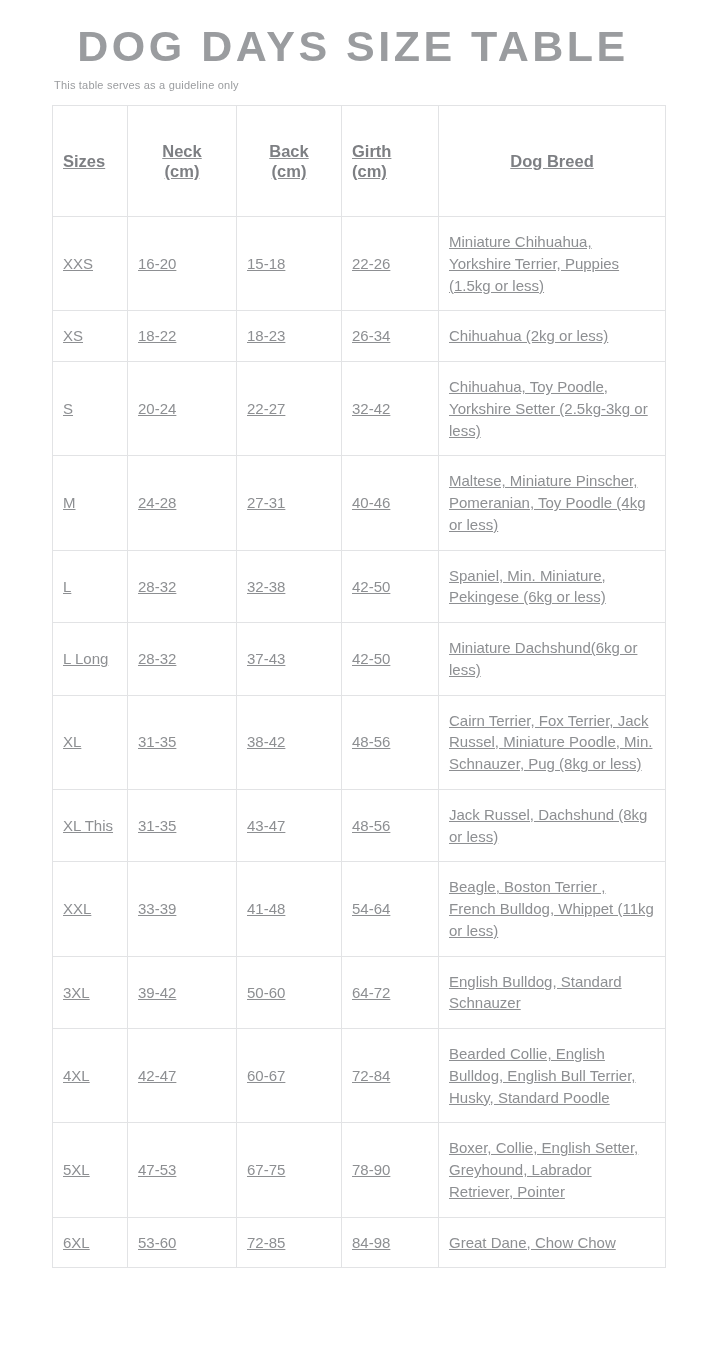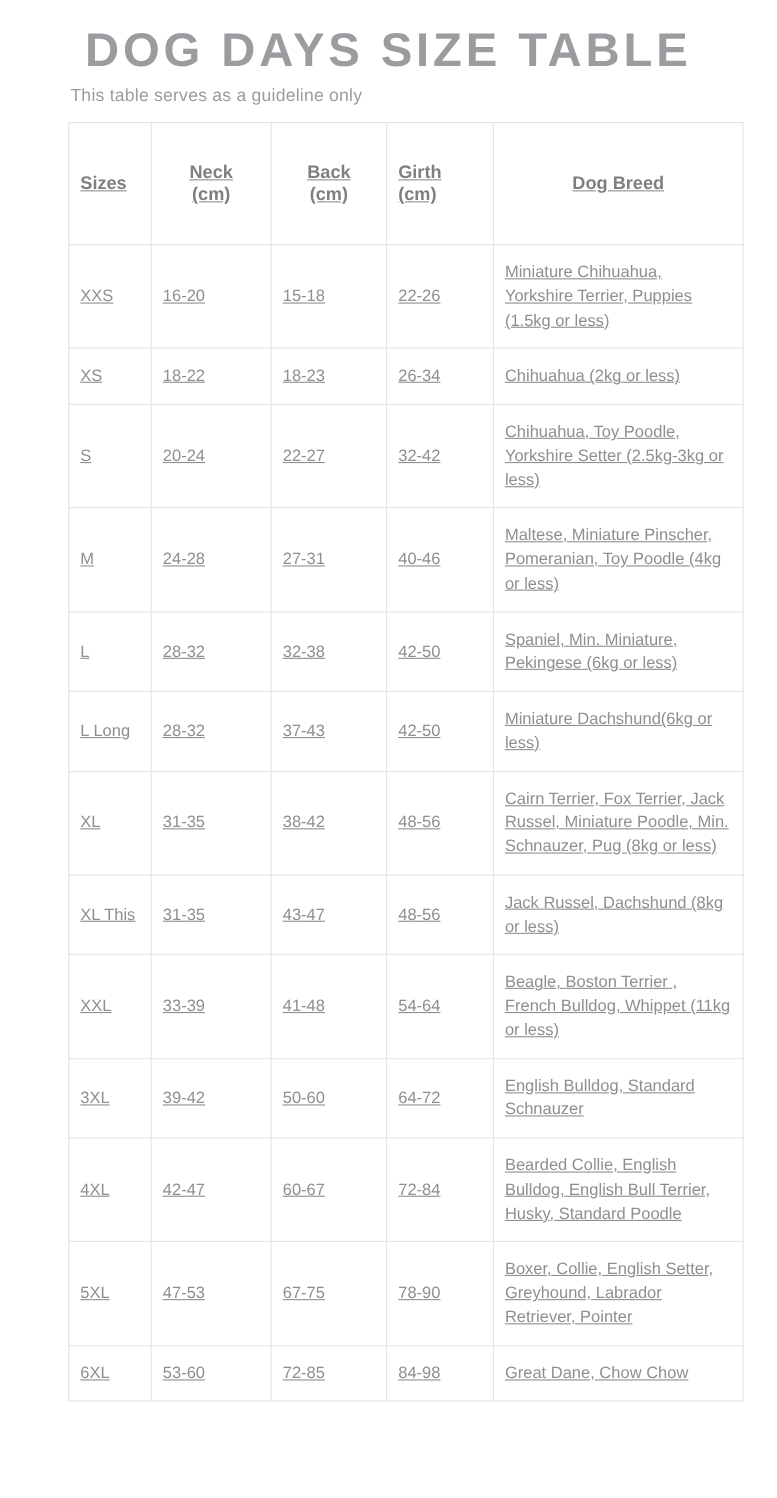--- a/index.html
+++ b/index.html
@@ -12,36 +12,36 @@
     background: #ffffff;
     font-family: "Liberation Sans", sans-serif;
     color: #8d8f92;
     overflow: hidden;
   }
   .page {
     position: relative;
     width: 706px;
     height: 1362px;
     box-sizing: border-box;
-    padding: 0 50px;
+    padding: 0 40px;
   }
   .title {
     margin: 0;
     padding-top: 24px;
     font-size: 43px;
     line-height: 1.05;
     font-weight: bold;
     letter-spacing: 3.5px;
     color: #9a9c9f;
     text-align: center;
     white-space: nowrap;
   }
   .subtitle {
     margin: 10px 0 0 14px;
-    font-size: 16px;
+    font-size: 11px;
     color: #9a9c9f;
     letter-spacing: 0.2px;
   }
   table.size-table {
     margin-top: 14px;
     margin-left: 12px;
     width: 614px;
     border-collapse: collapse;
     table-layout: fixed;
     text-decoration: underline;

